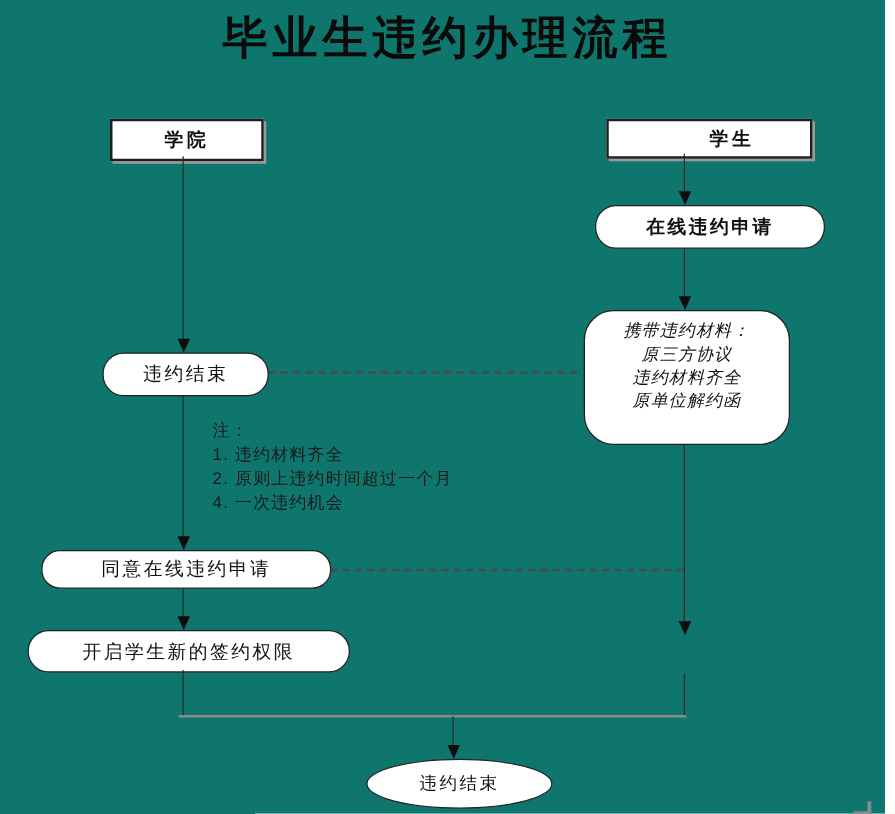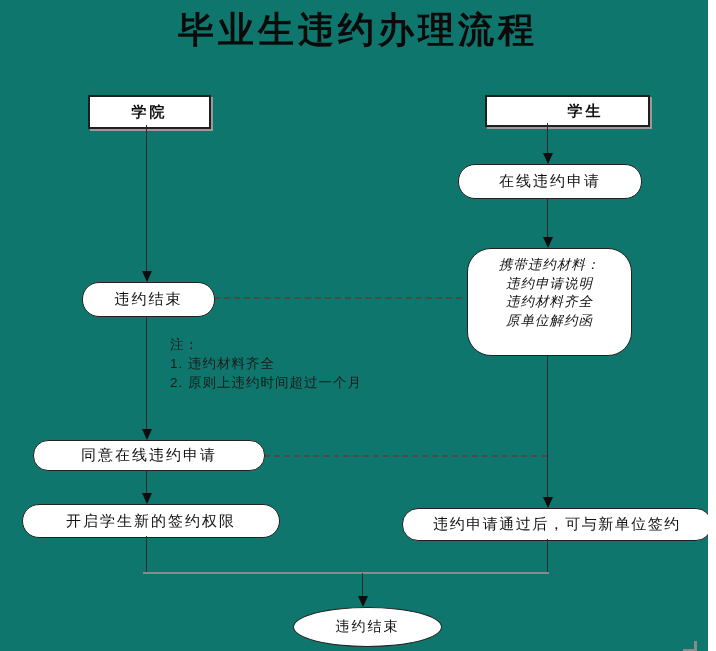--- a/index.html
+++ b/index.html
@@ -77,52 +77,50 @@
 
   <div class="vline" style="left:547px;top:197px;height:40px;"></div>
   <div class="arrowdown" style="left:543px;top:237px;"></div>
 
   <div class="vline" style="left:547px;top:347px;height:150px;"></div>
   <div class="arrowdown" style="left:543px;top:497px;"></div>
 
   <div class="dashedline" style="left:214px;top:297px;width:248px;"></div>
   <div class="dashedline" style="left:264px;top:455px;width:283px;"></div>
 
-  <div class="stadium" style="left:458px;top:164px;width:182px;height:33px;border-radius:17px;">
+  <div class="stadium" style="left:476px;top:164px;width:182px;height:33px;border-radius:17px;font-weight:bold;">
     <span>在线违约申请</span>
   </div>
 
   <div class="roundbox" style="left:467px;top:248px;width:163px;height:99px;font-style:italic;">
     <div>携带违约材料：</div>
-    <div>违约申请说明</div>
+    <div>原三方协议</div>
     <div>违约材料齐全</div>
     <div>原单位解约函</div>
   </div>
 
   <div class="stadium" style="left:82px;top:282px;width:131px;height:33px;border-radius:17px;">
     <span>违约结束</span>
   </div>
 
   <div class="noteblock" style="left:170px;top:335px;">
     <div>注：</div>
     <div>1. 违约材料齐全</div>
     <div>2. 原则上违约时间超过一个月</div>
+    <div>4. 一次违约机会</div>
   </div>
 
   <div class="stadium" style="left:22px;top:504px;width:256px;height:32px;border-radius:17px;">
     <span>开启学生新的签约权限</span>
   </div>
 
   <div class="stadium" style="left:33px;top:440px;width:230px;height:29px;border-radius:15px;">
     <span>同意在线违约申请</span>
   </div>
 
-  <div class="stadium" style="left:402px;top:508px;width:308px;height:31px;border-radius:16px;letter-spacing:1.5px;">
-    <span>违约申请通过后，可与新单位签约</span>
-  </div>
 
   <div class="vline" style="left:146px;top:536px;height:37px;"></div>
   <div class="vline" style="left:547px;top:539px;height:34px;"></div>
   <div class="hjunction" style="left:143px;top:572px;width:406px;"></div>
   <div class="vline" style="left:362px;top:573px;height:24px;"></div>
   <div class="arrowdown" style="left:358px;top:596px;"></div>
 
   <div class="ellipse" style="left:293px;top:607px;width:147px;height:38px;">
     <span>违约结束</span>
   </div>

